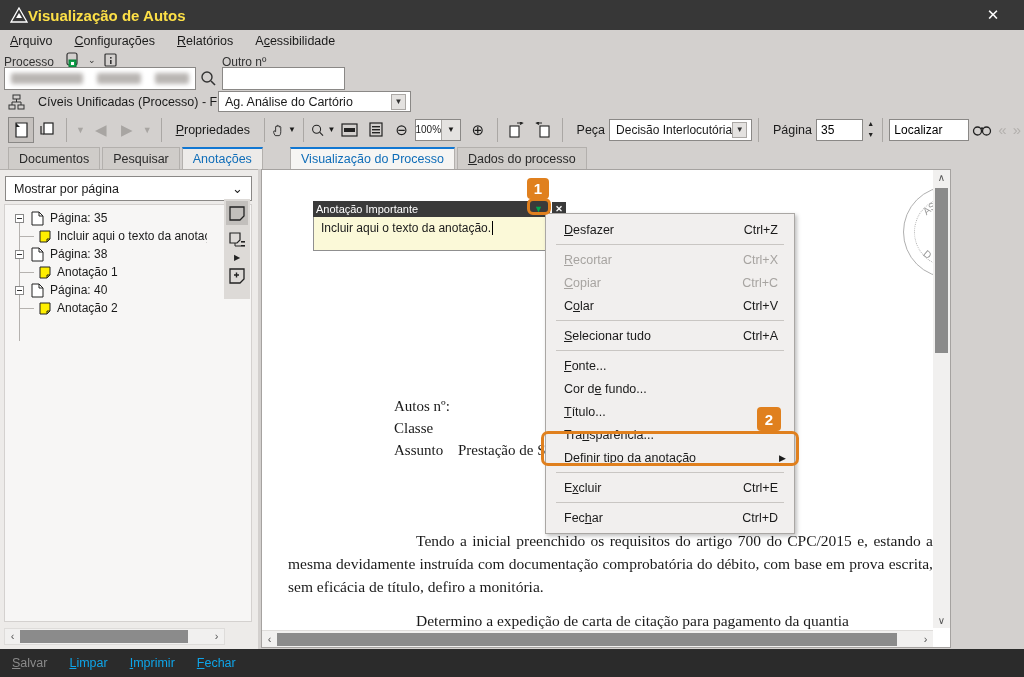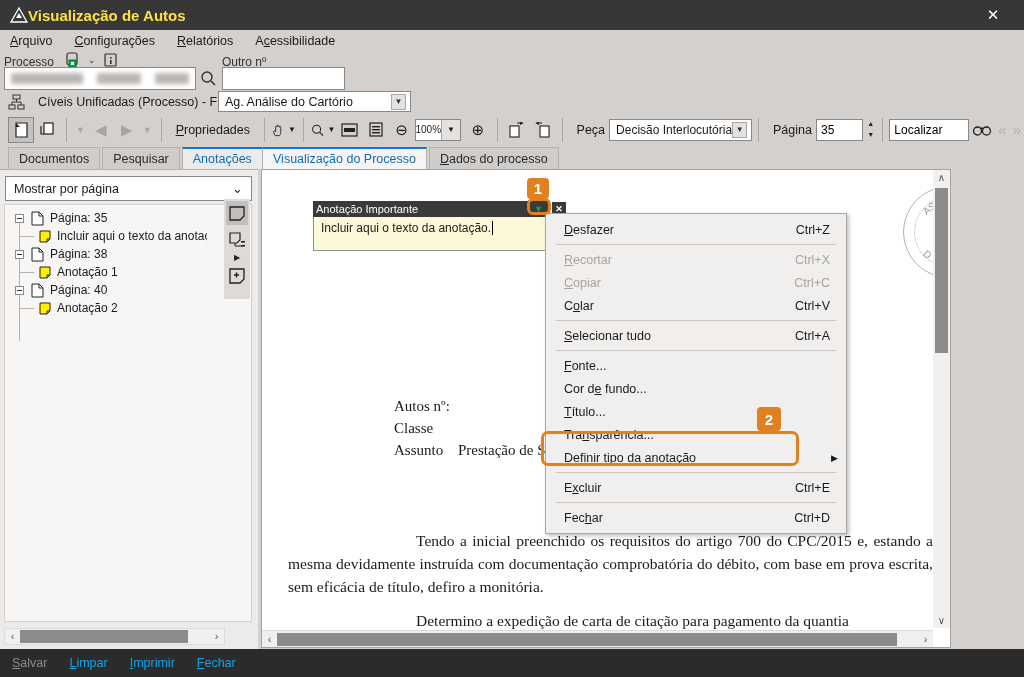--- a/index.html
+++ b/index.html
@@ -88,21 +88,21 @@
   .annot-header .atitle { flex:1; }
   .annot-arrow { color:#00a84f; font-size:9px; margin-right:4px; }
   .annot-body { height:34px; background:#fbf9d8; border:1px solid #8f8f8f; border-top:none; font-size:12px; padding:4px 0 0 7px; }
   .caret { border-left:1px solid #000; margin-left:1px; }
   .annot-close { position:absolute; left:290px; top:32px; width:14px; height:13px; background:#3a3a3a; color:#fff; font-size:9px; font-weight:bold; display:flex; align-items:center; justify-content:center; }
 
   .docline { position:absolute; font-size:15px; }
   .para { position:absolute; left:26px; width:645px; font-size:15.5px; line-height:23px; text-align:justify; text-indent:128px; }
 
   
-  .ctx-menu { position:absolute; left:545px; top:213px; width:302px; background:#f1efee; border:1px solid #aaa7a4; box-shadow:2px 2px 4px rgba(0,0,0,.25); padding:4px 0; z-index:30; }
+  .ctx-menu { position:absolute; left:545px; top:213px; width:250px; background:#f1efee; border:1px solid #aaa7a4; box-shadow:2px 2px 4px rgba(0,0,0,.25); padding:4px 0; z-index:30; }
   .ctx-item { height:23px; display:flex; align-items:center; padding:0 16px 0 18px; font-size:12.5px; position:relative; }
   .ctx-item .cl { flex:1; }
   .ctx-item .sc { color:#1a1a1a; }
   .ctx-item.disabled .cl, .ctx-item.disabled .sc { color:#a7a4a1; }
   .ctx-sep { height:1px; background:#c9c6c3; margin:3px 10px; }
   .ctx-item .subarr { position:absolute; right:8px; font-size:9px; }
   .orange-ring { position:absolute; border:3px solid #e0801e; border-radius:6px; z-index:40; pointer-events:none; }
   .badge { position:absolute; background:#e0801e; color:#fff; font-weight:bold; font-size:15px; border-radius:4px; display:flex; align-items:center; justify-content:center; z-index:41; }
 
   
@@ -281,21 +281,21 @@
         <span>Documentos</span>
       </div>
     <div class="tab">
         <span>Pesquisar</span>
       </div>
     <div class="tab selected">
         <span>Anotações</span>
       </div>
   </div>
 
-  <div class="tabs tabs-right" style="left:262px;">
+  <div class="tabs tabs-right" style="left:262px;padding-left:28px;">
     <div class="tab selected">
         <span>Visualização do Processo</span>
       </div>
     <div class="tab">
         <span><u>D</u>ados do processo</span>
       </div>
   </div>
 
   <div class="left-panel">
     <div class="filter-combo">

